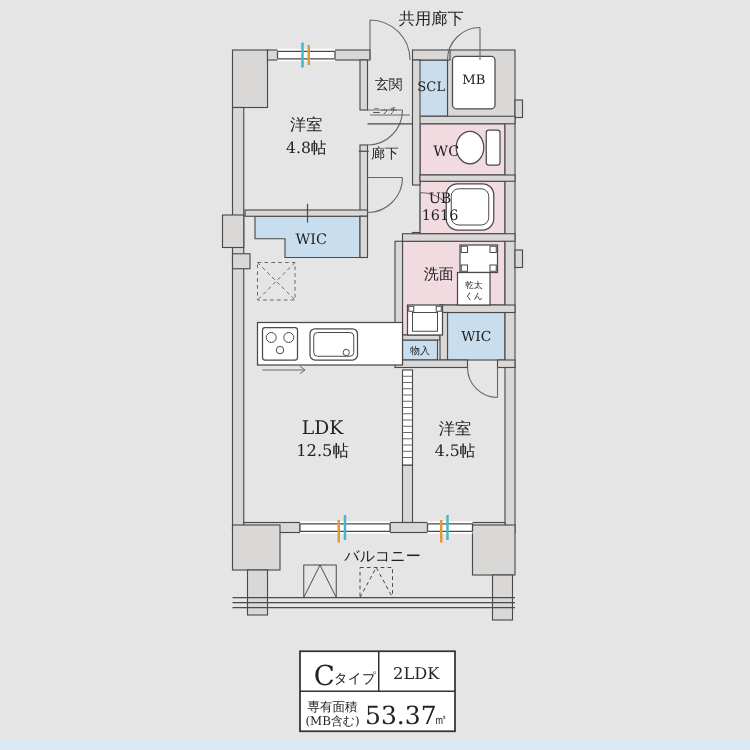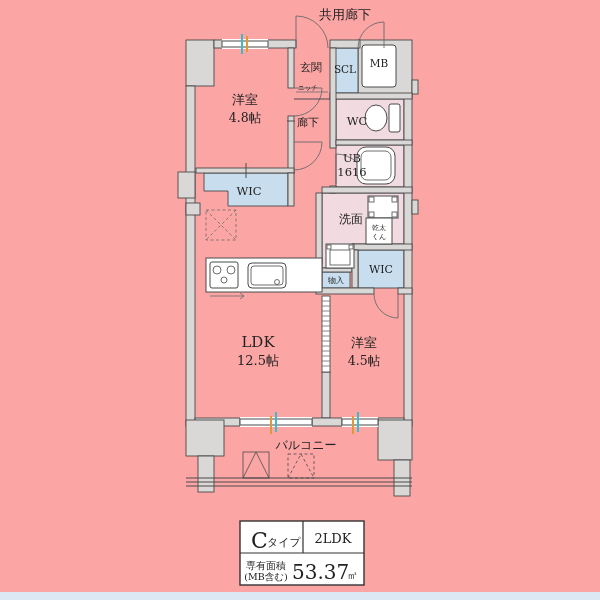--- a/index.html
+++ b/index.html
@@ -1,16 +1,16 @@
 <!DOCTYPE html>
 <html><head>
 <meta charset="utf-8">
 <style>
   html,body{margin:0;padding:0;background:#ffffff;}
-  .stage{position:relative;width:600px;height:600px;background:#fca5a5;overflow:hidden;
+  .stage{position:relative;width:600px;height:600px;background:#e5e5e5;overflow:hidden;
          font-family:"DejaVu Serif","Liberation Serif",serif;}
   svg{display:block;}
   .wall{fill:#d9d8d6;stroke:#4a4a4a;stroke-width:0.9;}
   .ln{stroke:#4a4a4a;stroke-width:1;fill:none;}
   .thin{stroke:#6a6a6a;stroke-width:0.8;fill:none;}
   .door{stroke:#6a6a6a;stroke-width:0.9;fill:none;}
   .icon{stroke:#4a4a4a;stroke-width:1;fill:#ffffff;}
   .icon-thin{stroke:#4a4a4a;stroke-width:0.8;fill:none;}
   .dashed{stroke-dasharray:3 2.5;}
   text{fill:#222222;font-family:"DejaVu Serif","Liberation Serif",serif;}

